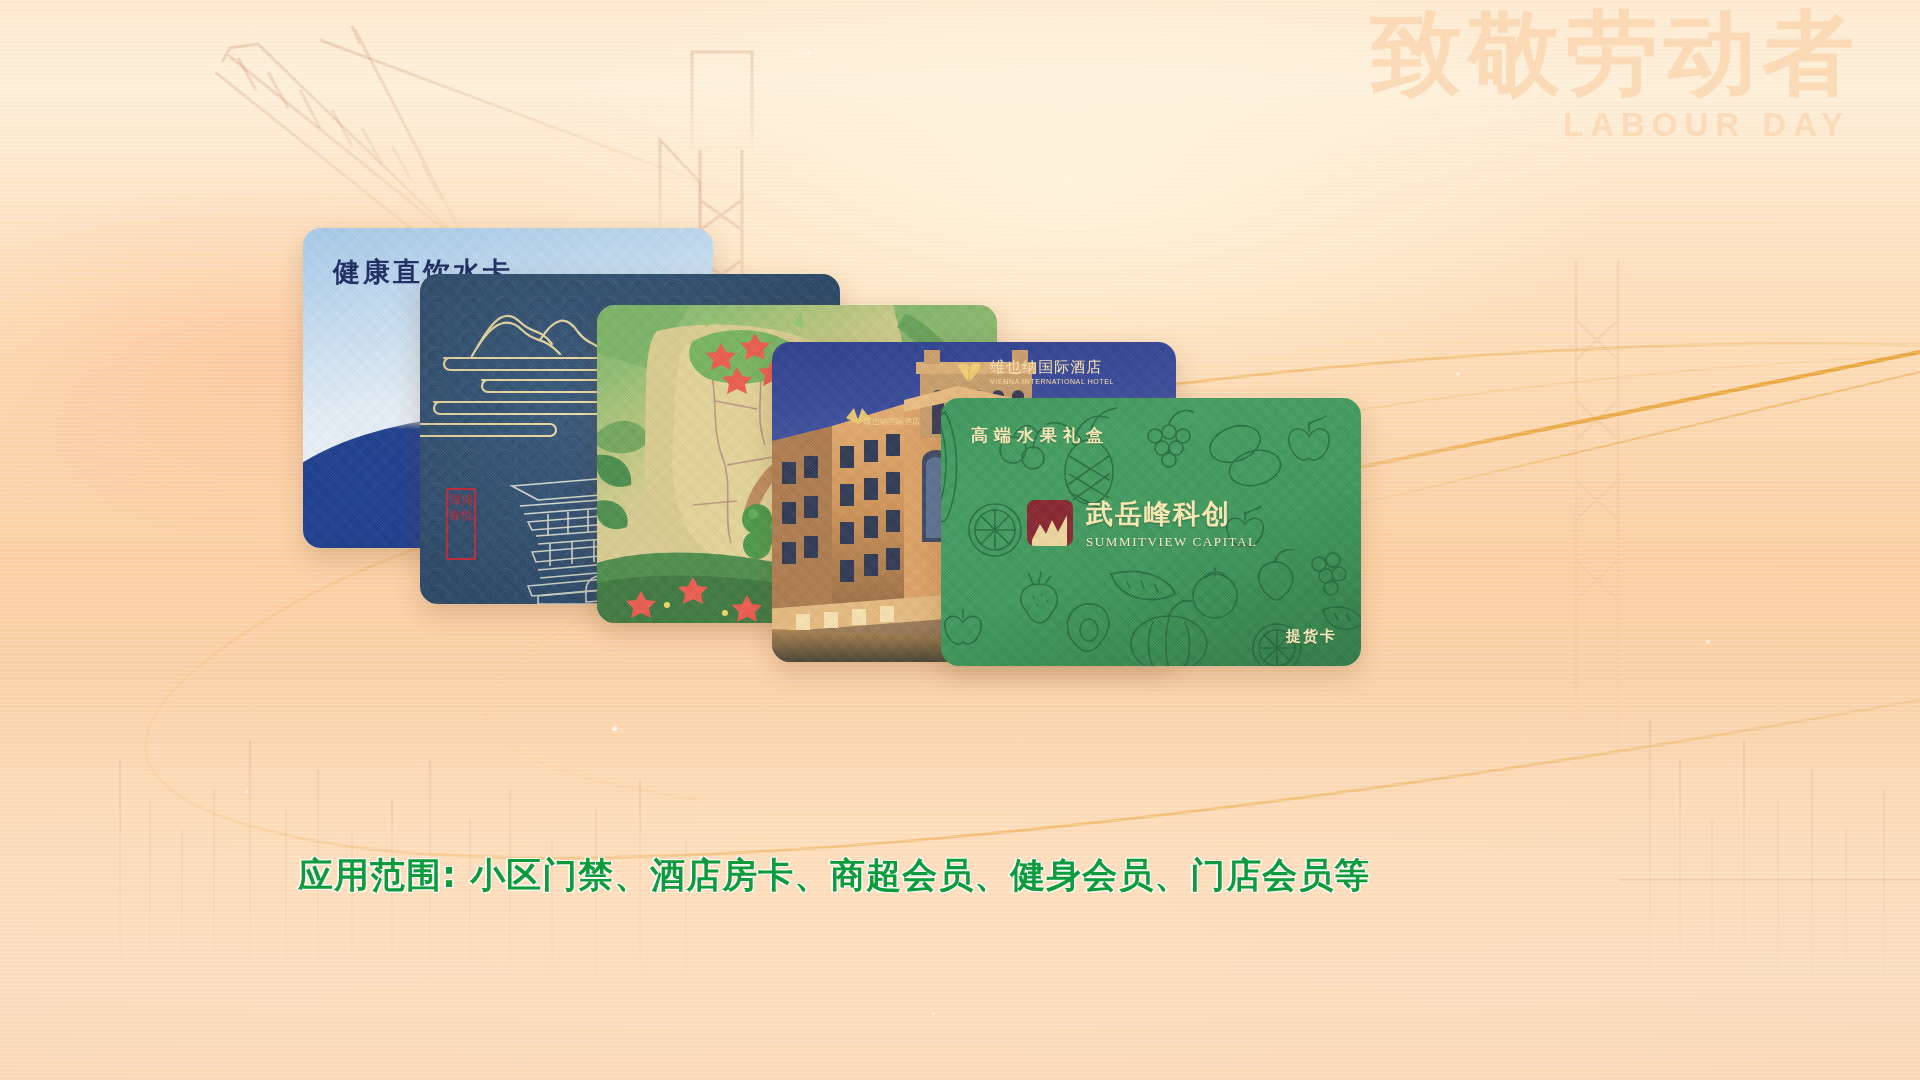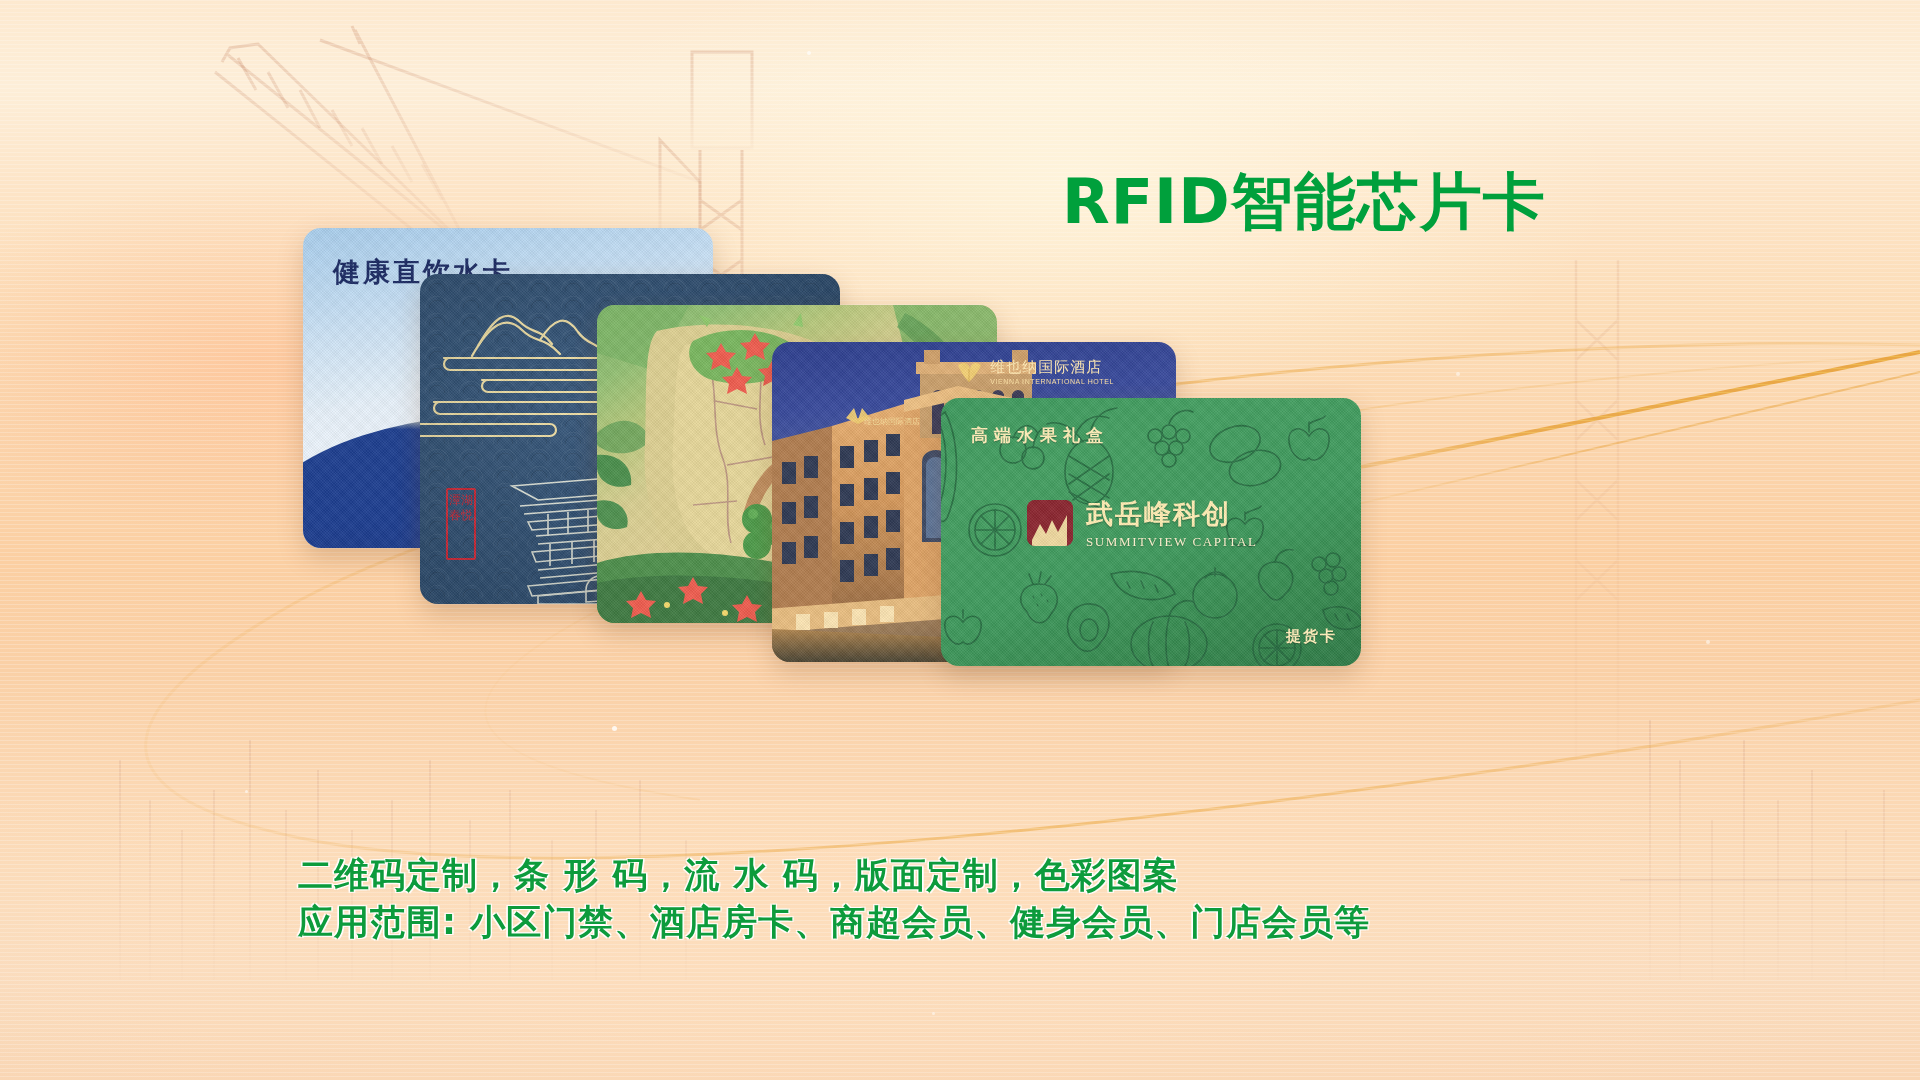--- a/index.html
+++ b/index.html
@@ -282,22 +282,25 @@
 
   <div class="streaks"></div>
 
   <div class="sparkle" style="left:807px;top:51px;width:4px;height:4px;opacity:.65"></div>
   <div class="sparkle" style="left:245px;top:790px;width:3px;height:3px;opacity:.6"></div>
   <div class="sparkle" style="left:612px;top:726px;width:5px;height:5px;opacity:.8"></div>
   <div class="sparkle" style="left:1456px;top:372px;width:4px;height:4px;opacity:.5"></div>
   <div class="sparkle" style="left:1706px;top:640px;width:4px;height:4px;opacity:.55"></div>
   <div class="sparkle" style="left:932px;top:1012px;width:3px;height:3px;opacity:.5"></div>
 
-
-  <div class="title">RFID智能芯片卡</div>
+  <div class="watermark">
+    <div class="cn">致敬劳动者</div>
+    <div class="en">LABOUR DAY</div>
+  </div>
+
 
   <div class="deck">
 
     <div class="card" id="card-water">
       <div class="inner">
         <div class="bg"></div>
         <div class="bowl"></div>
         <svg class="splash" width="120" height="200" viewBox="0 0 120 200">
           <g fill="none" stroke="#74bce8" stroke-width="3" opacity="0.85">
             <path d="M60 10 C 52 42, 70 60, 58 92 C 48 120, 66 140, 56 172"></path>
@@ -689,17 +692,16 @@
           </div>
         </div>
         <div class="pickup">提货卡</div>
         <div class="noise"></div>
       </div>
     </div>
 
   </div>
 
   <div class="copy">
-    <div class="line">二维码定制，条 形 码，流 水 码，版面定制，色彩图案</div>
     <div class="line">应用范围: 小区门禁、酒店房卡、商超会员、健身会员、门店会员等</div>
   </div>
 
 </div>
 
 </body></html>

